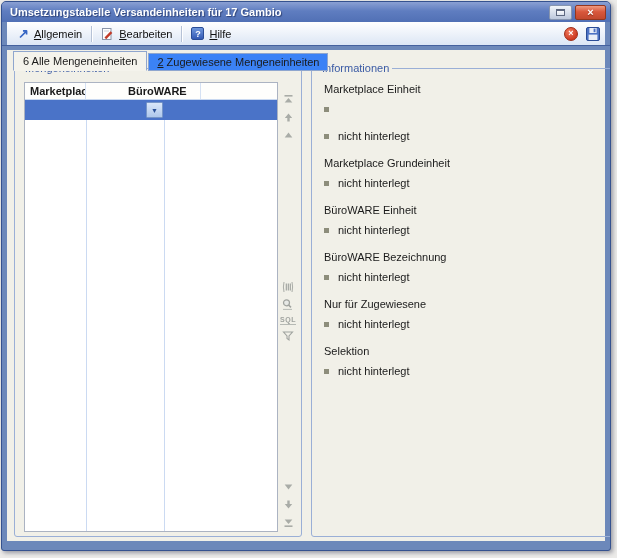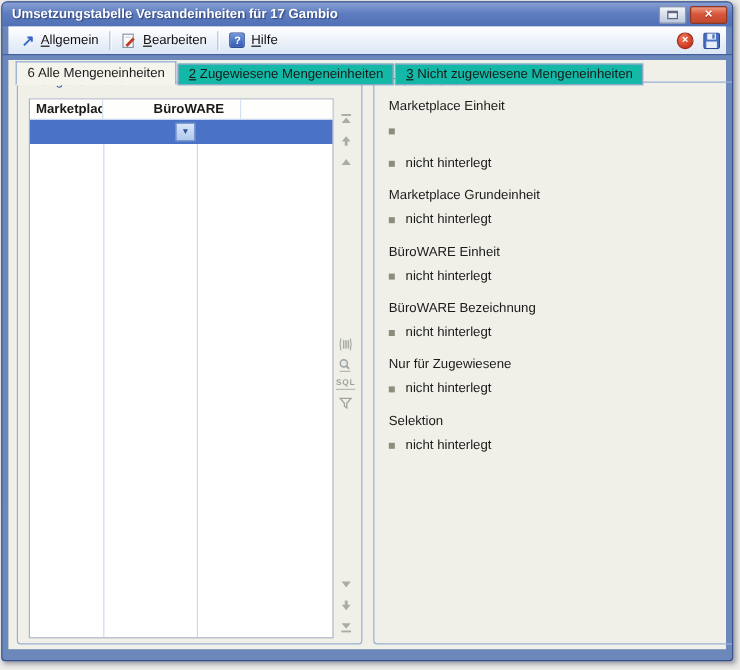--- a/index.html
+++ b/index.html
@@ -96,21 +96,21 @@
     flex: 1; margin: 4px 5px 9px;
     background: #F1F0E8;
     position: relative;
   }
   
   .tabs {
     position: absolute; top: 1px; left: 6px;
     display: flex; align-items: flex-end; z-index: 3;
   }
   .tab {
-    background: #14b8a6;
+    background: #3b82f6;
     border: 1px solid #8FA6CE;
     padding: 2px 8px 2px;
     margin-right: 1px;
     white-space: nowrap;
     cursor: default;
   }
   .tab.active {
     background: #F4F3EC;
     border-bottom: 1px solid #F4F3EC;
     padding: 3px 9px 3px;
@@ -229,23 +229,20 @@
 
   <div class="content">
 
     <div class="tabs">
       <div class="tab active">
         <span>6 Alle Mengeneinheiten</span>
       </div>
       <div class="tab">
         <span><span class="accel">2</span><span> Zugewiesene Mengeneinheiten</span></span>
       </div>
-      <div class="tab">
-        <span><span class="accel">3</span><span> Nicht zugewiesene Mengeneinheiten</span></span>
-      </div>
     </div>
 
     <div class="gbox left">
       <span class="gbox-label">Mengeneinheiten</span>
 
       <div class="grid">
         <div class="vline v1"></div>
         <div class="vline v2"></div>
         <div class="grid-header">
           <div class="hcell c1">Marketplace</div>

